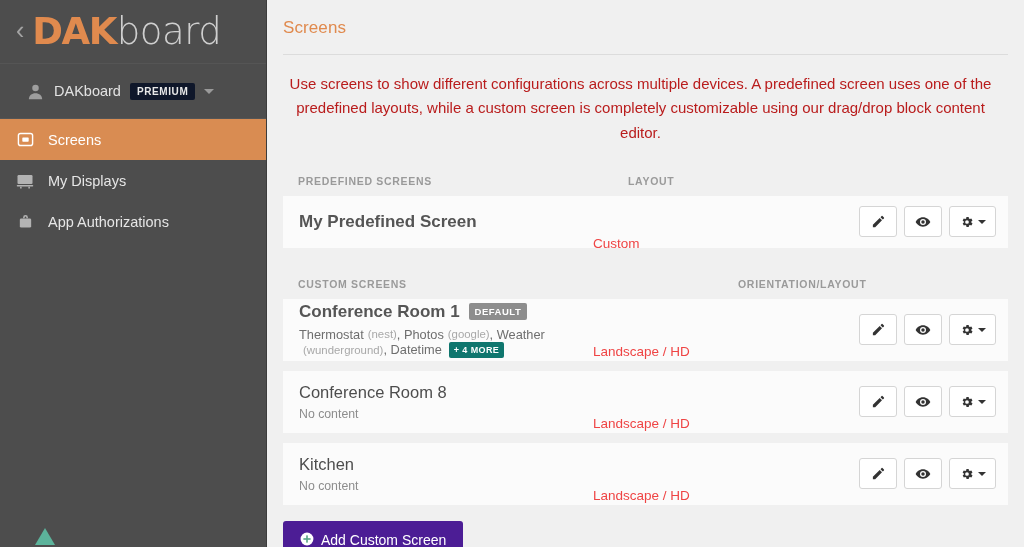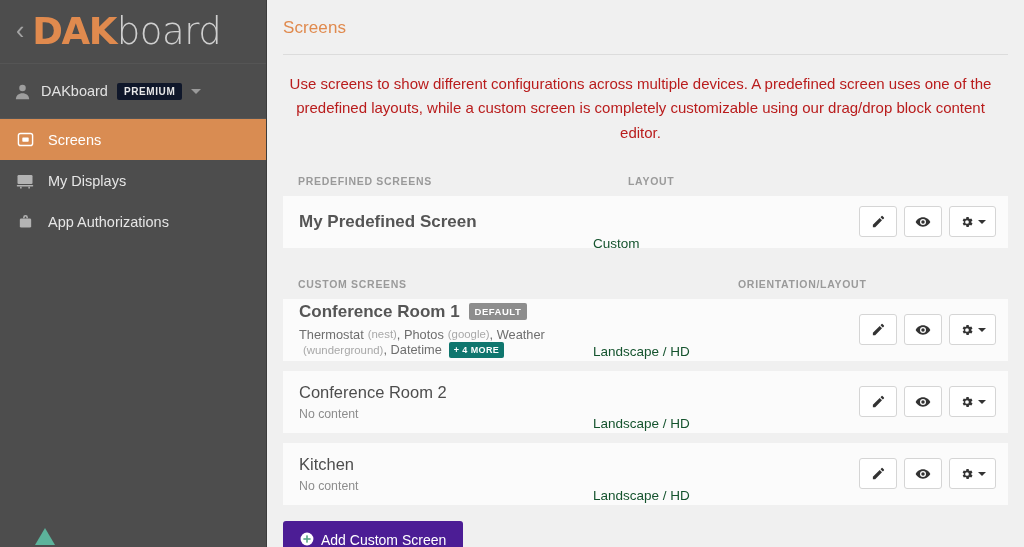--- a/index.html
+++ b/index.html
@@ -41,21 +41,21 @@
     border-right: 10px solid transparent;
     border-bottom: 17px solid #5cb39b;
   }
   .logo-board {
     font-size: 37px; color: #cfcfcf; font-weight: 300;
     letter-spacing: -0.5px; line-height: 1; margin-left: 1px;
     font-family: "DejaVu Sans", sans-serif;
   }
   .user-row {
     height: 55px; display: flex; align-items: center;
-    padding-left: 14px; border-bottom: 1px solid #555;
+    padding-left: 27px; border-bottom: 1px solid #555;
   }
   .user-icon { margin-right: 10px; display: flex; align-items: center; }
   .user-name { color: #e2e2e2; font-size: 14.5px; }
   .premium-badge {
     margin-left: 9px; background: #0f172a; color: #e8e8e8;
     font-size: 10px; font-weight: bold; letter-spacing: 0.6px;
     padding: 3px 7px 3px 7px; border-radius: 2px;
   }
   .user-caret {
     margin-left: 9px; width: 0; height: 0;
@@ -126,21 +126,21 @@
     display: flex; align-items: center; flex-wrap: wrap;
   }
   .row-sub.contents { color: #6e6e6e; font-size: 12.8px; }
   .row-sub .svc { color: #a8a8a8; font-size: 11.4px; }
   .more-badge {
     margin-left: 7px; background: #0f766e; color: #fff;
     font-size: 9px; font-weight: bold; letter-spacing: 0.4px;
     padding: 3px 5px; border-radius: 2px;
   }
   .row-layout {
-    width: 250px; font-size: 13.5px; color: #14532d; margin-top: 44px;
+    width: 250px; font-size: 13.5px; color: #ef4444; margin-top: 44px;
   }
   .row-layout.custom { width: 250px; }
   .row-actions { display: flex; gap: 7px; }
   .act-btn {
     width: 38px; height: 31px;
     background: #fff; border: 1px solid #d5d5d5; border-radius: 3px;
     display: flex; align-items: center; justify-content: center;
     cursor: pointer;
   }
   .act-btn.wide { width: 47px; }
@@ -307,21 +307,21 @@
             <path d="M19.4 13a7.6 7.6 0 000-2l2-1.6-2-3.4-2.4 1a7.6 7.6 0 00-1.7-1l-.4-2.6h-3.9l-.4 2.6a7.6 7.6 0 00-1.7 1l-2.4-1-2 3.4L6.6 11a7.6 7.6 0 000 2l-2 1.6 2 3.4 2.4-1a7.6 7.6 0 001.7 1l.4 2.6h3.9l.4-2.6a7.6 7.6 0 001.7-1l2.4 1 2-3.4zM12 15.2A3.2 3.2 0 1115.2 12 3.2 3.2 0 0112 15.2z"></path>
           </svg>
           <span class="caret-down"></span>
         </div>
       </div>
     </div>
 
     
     <div class="row tall">
       <div class="row-main">
-        <div class="row-title plain">Conference Room 2</div>
+        <div class="row-title plain">Conference Room 8</div>
         <div class="row-sub">No content</div>
       </div>
       <div class="row-layout custom">Landscape / HD</div>
       <div class="row-actions">
         <div class="act-btn">
           <svg width="15" height="15" viewBox="0 0 24 24" fill="#333">
             <path d="M3 17.3V21h3.7L17.6 10.1l-3.7-3.7zM20.7 7a1 1 0 000-1.4l-2.3-2.3a1 1 0 00-1.4 0l-1.8 1.8 3.7 3.7z"></path>
           </svg>
         </div>
         <div class="act-btn">

